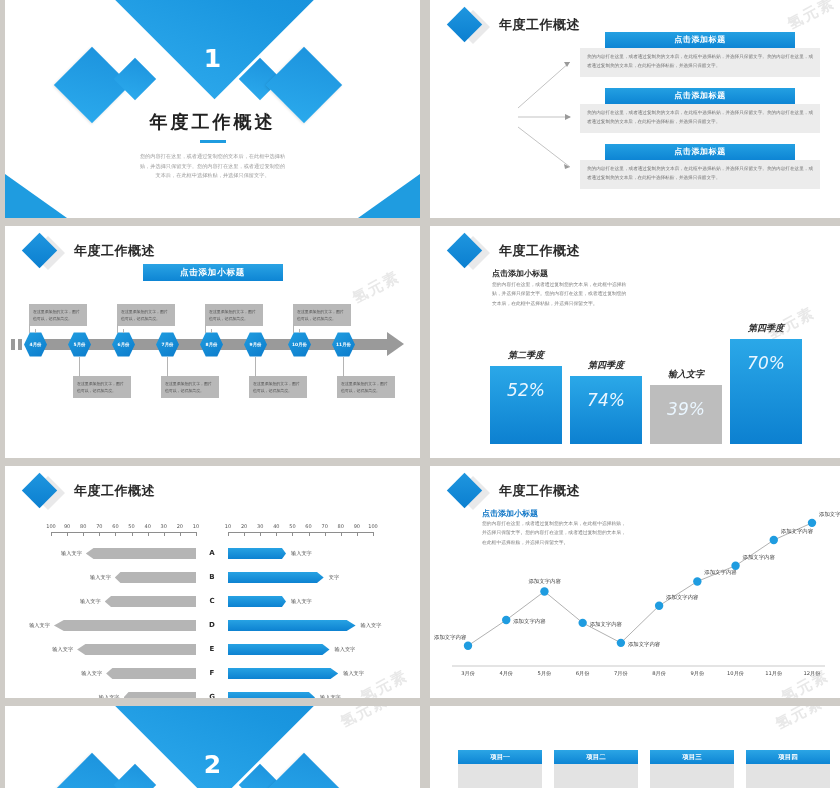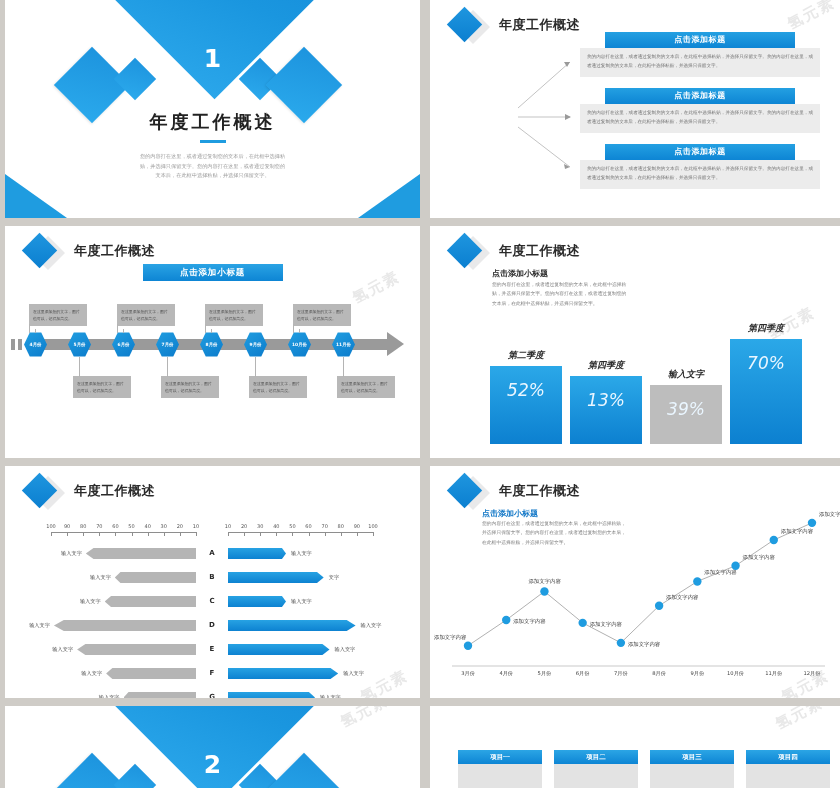--- a/index.html
+++ b/index.html
@@ -235,21 +235,21 @@
     <div class="sec-b" style="left:62px; top:54px; width:138px;">您的内容打在这里，或者通过复制您的文本后，在此框中选择粘贴，并选择只保留文字。您的内容打在这里，或者通过复制您的文本后，在此框中选择粘贴，并选择只保留文字。</div>
     <div id="bars">
         <div class="bar" style="left: 60px; height: 78px;">
           <div class="fill" style="background: linear-gradient(rgb(43, 168, 232) 0%, rgb(12, 128, 208) 100%);"></div>
           <div class="cap">第二季度</div>
           <div class="pct">52%</div>
         </div>
         <div class="bar" style="left: 140px; height: 68px;">
           <div class="fill" style="background: linear-gradient(rgb(43, 168, 232) 0%, rgb(12, 128, 208) 100%);"></div>
           <div class="cap">第四季度</div>
-          <div class="pct">13%</div>
+          <div class="pct">74%</div>
         </div>
         <div class="bar" style="left: 220px; height: 59px;">
           <div class="fill" style="background: rgb(189, 189, 189);"></div>
           <div class="cap">输入文字</div>
           <div class="pct">39%</div>
         </div>
         <div class="bar" style="left: 300px; height: 105px;">
           <div class="fill" style="background: linear-gradient(rgb(43, 168, 232) 0%, rgb(12, 128, 208) 100%);"></div>
           <div class="cap">第四季度</div>
           <div class="pct">70%</div>

